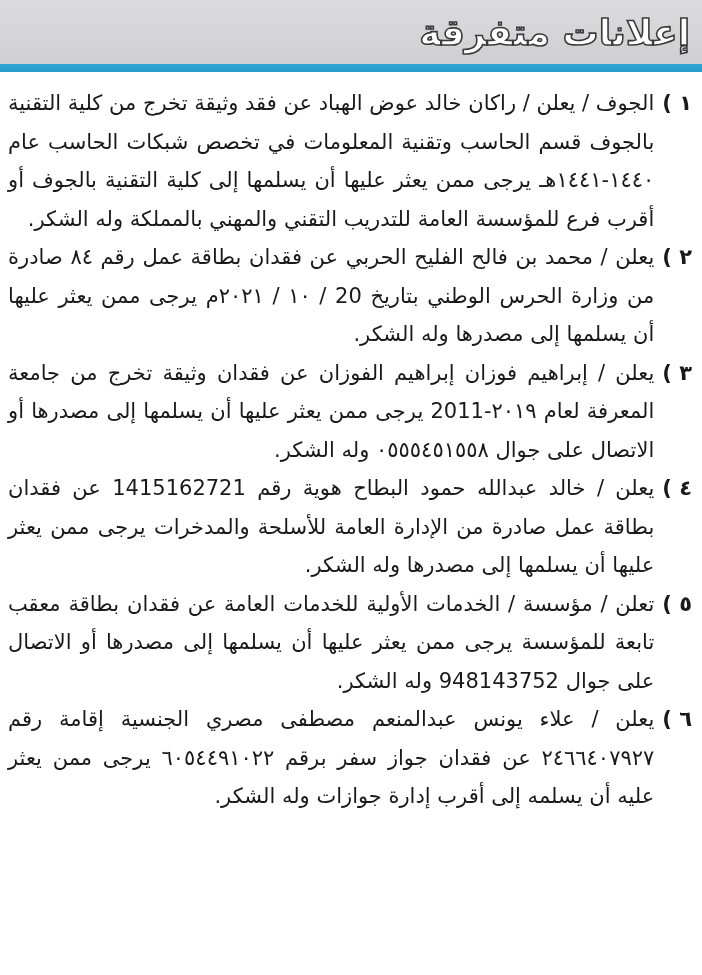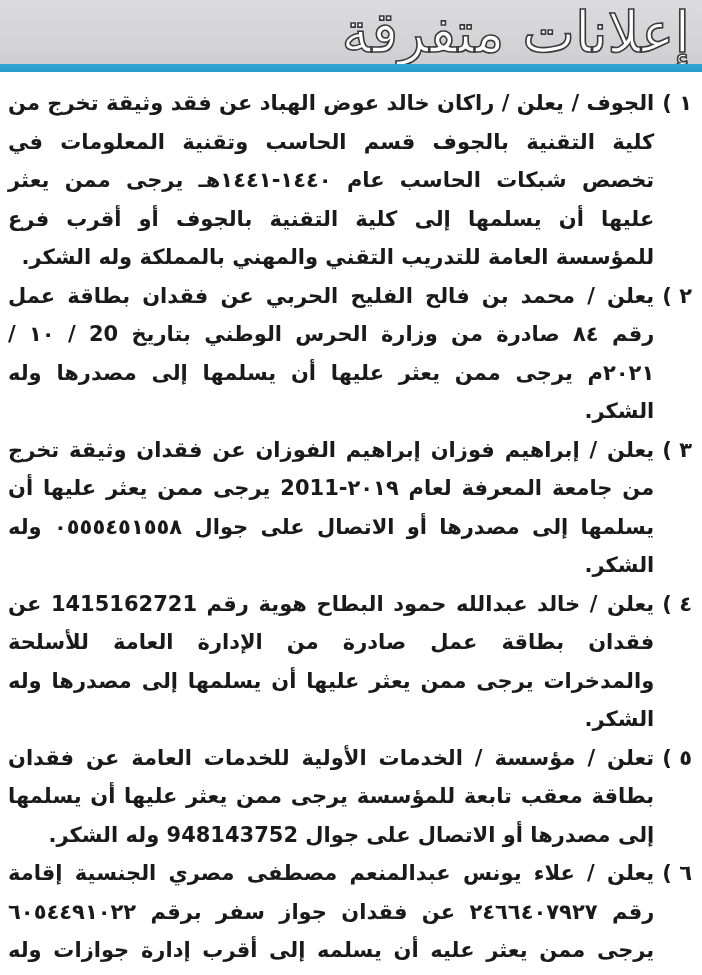--- a/index.html
+++ b/index.html
@@ -21,22 +21,22 @@
       height: 64px;
       background: linear-gradient(to bottom, #dcdcde 0%, #cfcfd1 100%);
     }
     .header-title {
       position: absolute;
       right: 12px;
       top: 4px;
       height: 58px;
       line-height: 58px;
       font-family: "DejaVu Sans", sans-serif;
-      font-weight: normal;
-      font-size: 56px;
+      font-weight: bold;
+      font-size: 36px;
       color: #ffffff;
       direction: rtl;
       -webkit-text-stroke: 1.6px #3a3a3a;
       letter-spacing: 0px;
       white-space: nowrap;
     }
     .header-bar {
       position: absolute;
       left: 0; top: 64px;
       width: 702px;
@@ -60,21 +60,21 @@
     .notice-num {
       flex: 0 0 auto;
       font-weight: bold;
       font-size: 21px;
       line-height: 38.5px;
       margin-left: 8px;
       white-space: nowrap;
     }
     .notice-text {
       flex: 1 1 auto;
-      font-weight: bold;
+      font-weight: normal;
       font-size: 21px;
       line-height: 38.5px;
       text-align: justify;
       text-align-last: right;
     }
     #n1 .notice-text, #n2 .notice-text, #n3 .notice-text,
     #n4 .notice-text, #n5 .notice-text, #n6 .notice-text {
       margin-right: 0;
     }
   </style>

